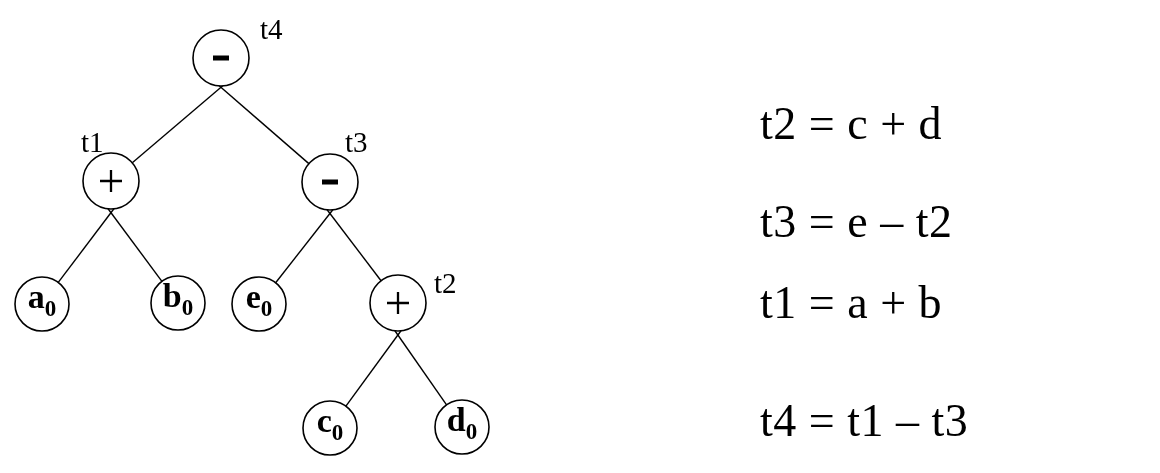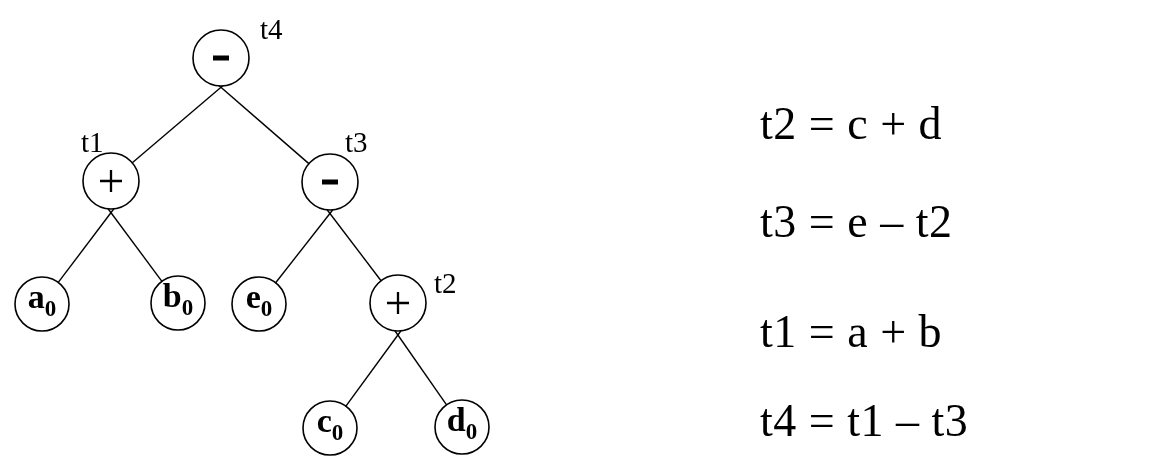--- a/index.html
+++ b/index.html
@@ -37,21 +37,21 @@
     position: absolute;
     left: 0;
     font-size: 46px;
     line-height: 52px;
     letter-spacing: 0.5px;
     color: #000000;
     white-space: nowrap;
   }
   .eq:nth-child(1) { top: 98px; }
   .eq:nth-child(2) { top: 196px; text-align: center; }
-  .eq:nth-child(3) { top: 306px; }
+  .eq:nth-child(3) { top: 277px; }
   .eq:nth-child(4) { top: 395px; text-align: right; }
 </style>
 </head>
 <body>
 
 <div class="canvas">
 
   <div class="tree-wrap">
     <svg width="580" height="473" viewBox="0 0 580 473" xmlns="http://www.w3.org/2000/svg">
         <line x1="226" y1="83" x2="132.31142193914135" y2="162.8389621736013" stroke="#000000" stroke-width="1.4"></line>

